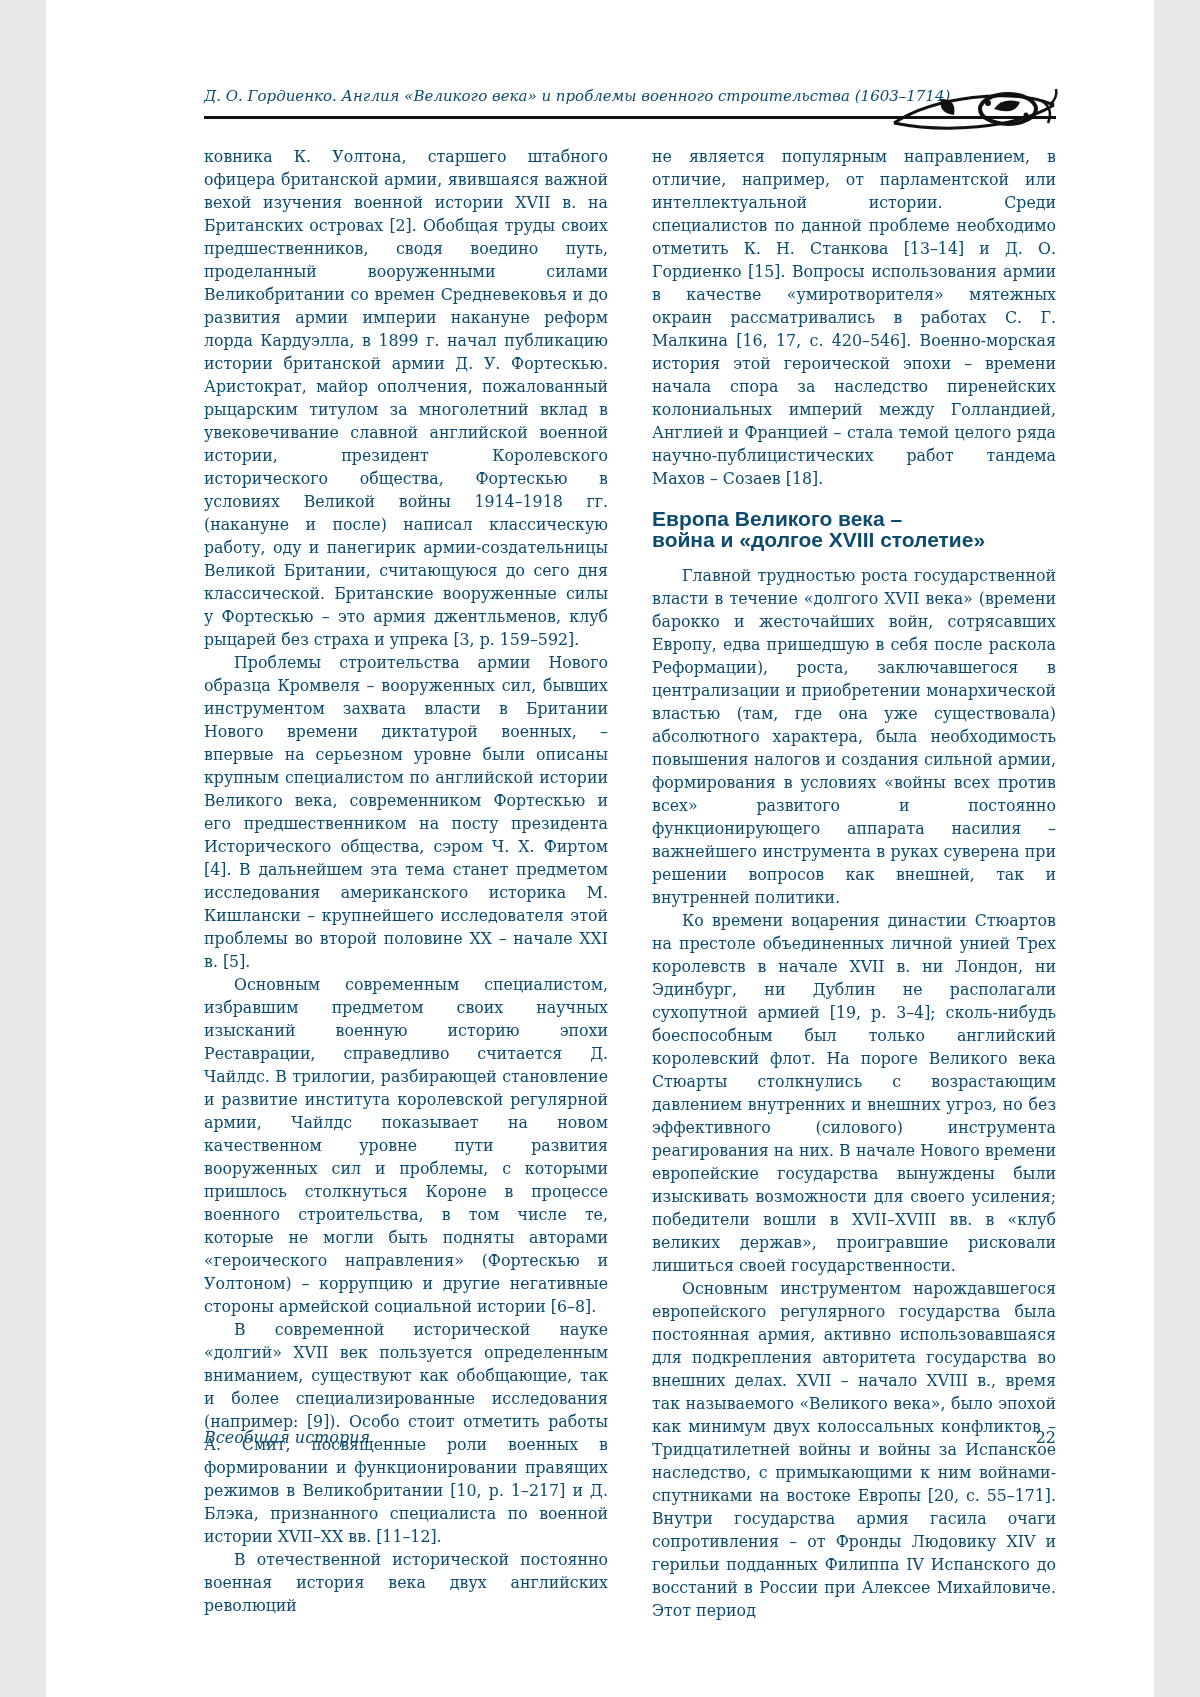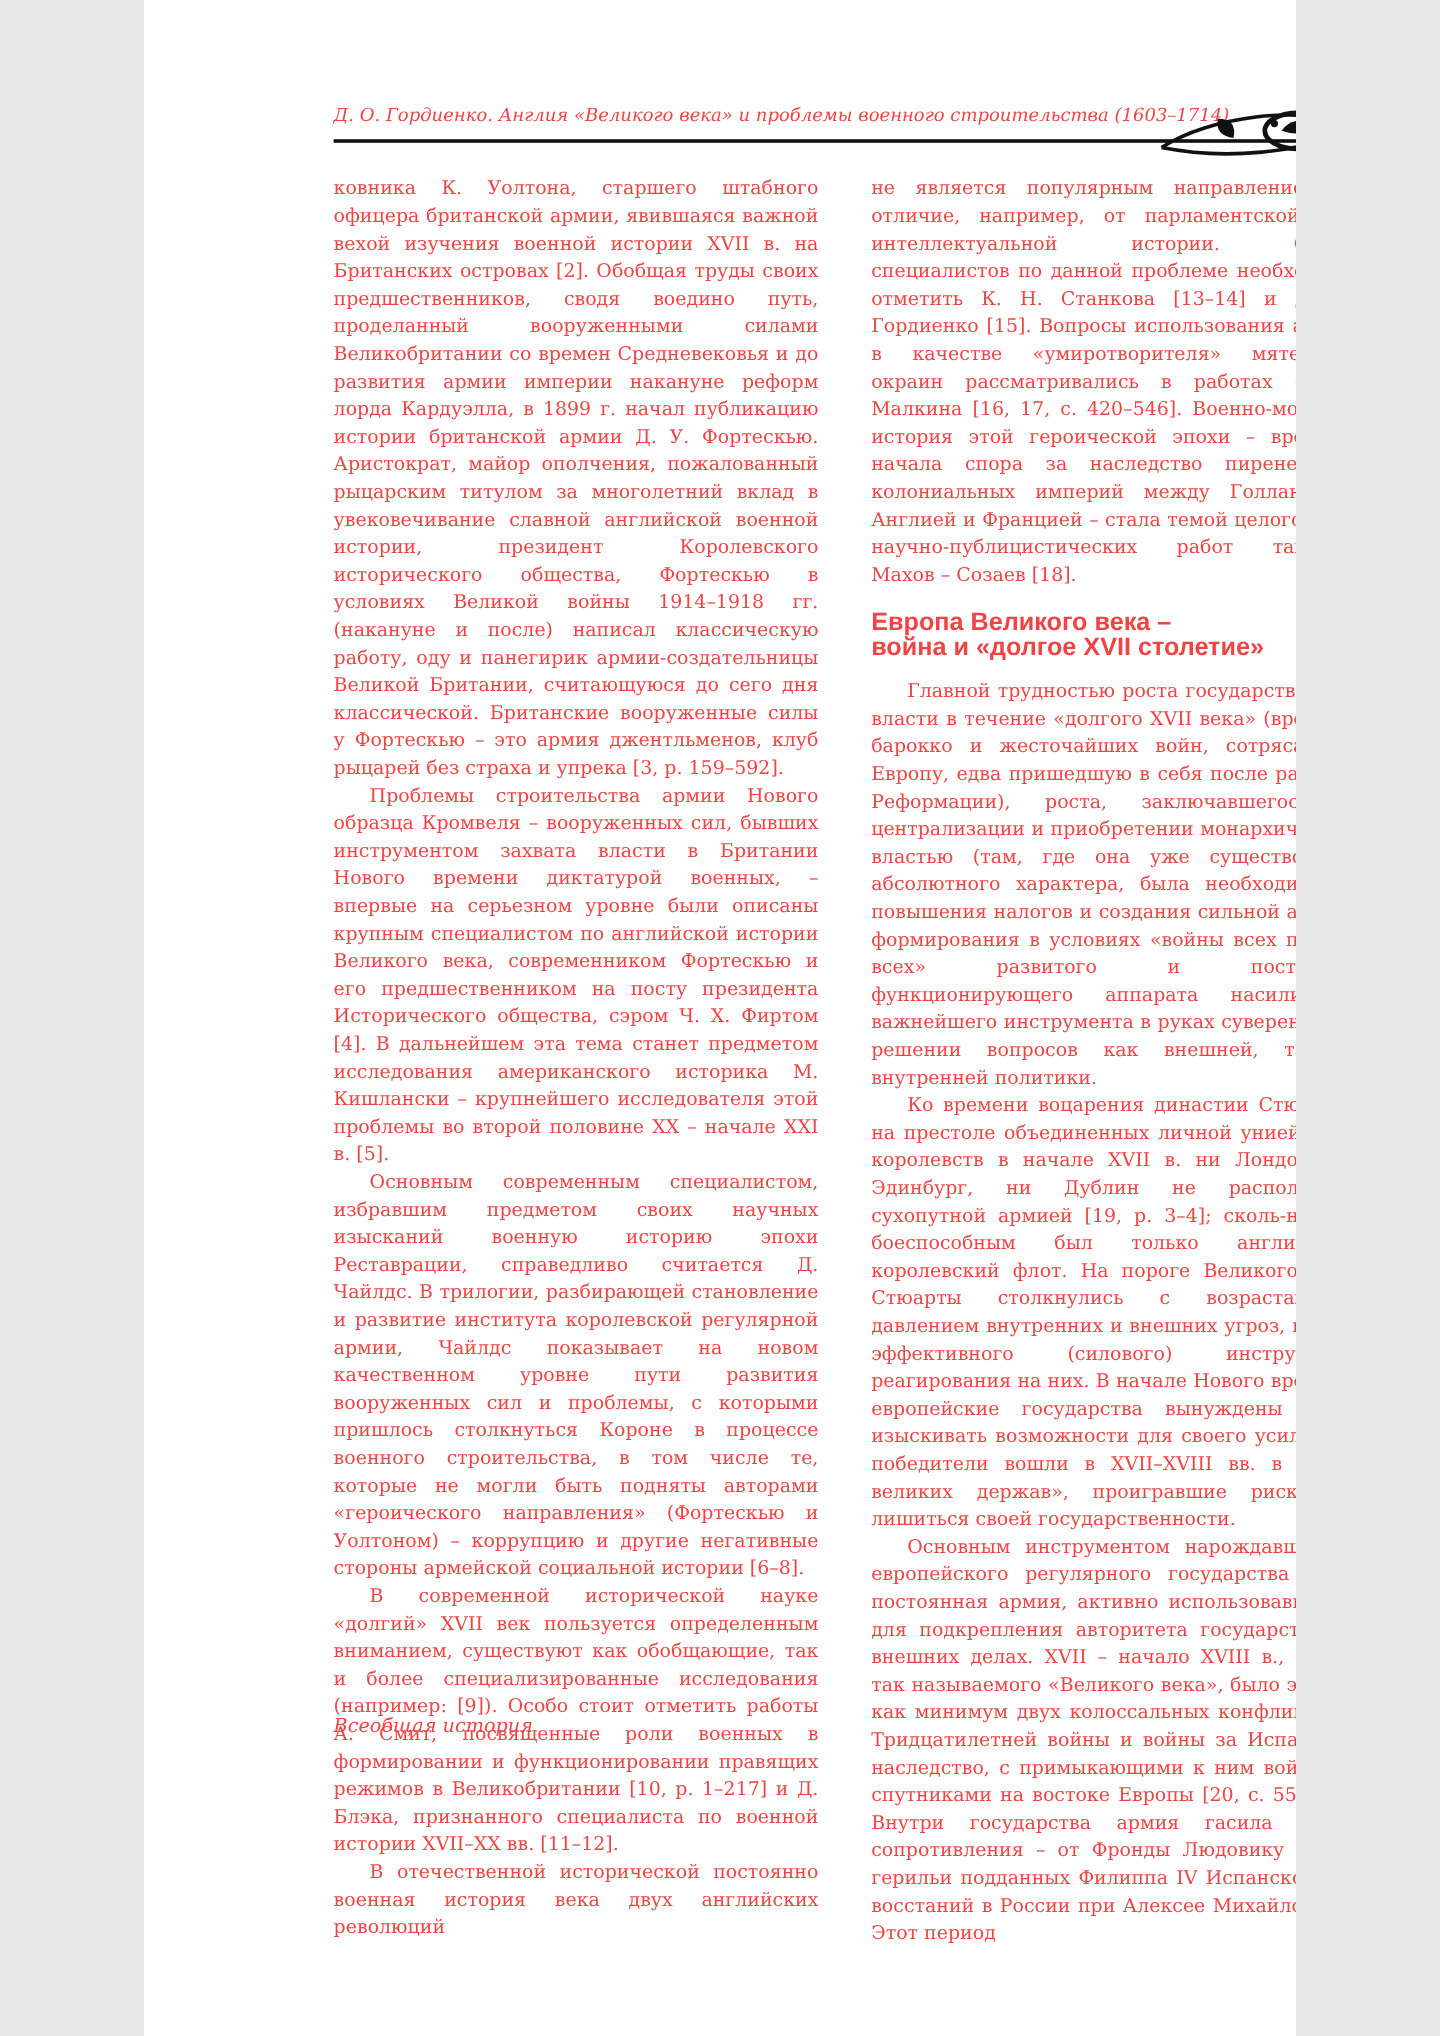--- a/index.html
+++ b/index.html
@@ -1,23 +1,23 @@
 <!DOCTYPE html>
 <html lang="ru"><head>
 <meta charset="utf-8">
 <style>
   html, body { margin: 0; padding: 0; background: #e8e8e8; }
   .page {
     position: relative;
-    width: 960px;
+    width: 1108px;
     height: 1697px;
     background: #ffffff;
     margin: 0 auto;
     font-family: "DejaVu Serif", "Liberation Serif", serif;
-    color: #ef4444;
+    color: #0c4a6e;
     overflow: hidden;
   }
   .content {
     position: absolute;
     left: 158px;
     top: 86px;
     width: 852px;
   }
   .running-head {
     position: relative;
@@ -112,21 +112,21 @@
         <p>Основным современным специалистом, избравшим предметом своих научных изысканий военную историю эпохи Реставрации, справедливо считается Д. Чайлдс. В трилогии, разбирающей становление и развитие института королевской регулярной армии, Чайлдс показывает на новом качественном уровне пути развития вооруженных сил и проблемы, с которыми пришлось столкнуться Короне в процессе военного строительства, в том числе те, которые не могли быть подняты авторами «героического направления» (Фортескью и Уолтоном) – коррупцию и другие негативные стороны армейской социальной истории [6–8].</p>
         <p>В современной исторической науке «долгий» XVII век пользуется определенным вниманием, существуют как обобщающие, так и более специализированные исследования (например: [9]). Особо стоит отметить работы А. Смит, посвященные роли военных в формировании и функционировании правящих режимов в Великобритании [10, p. 1–217] и Д. Блэка, признанного специалиста по военной истории XVII–XX вв. [11–12].</p>
         <p>В отечественной исторической постоянно военная история века двух английских революций</p>
       </div>
 
       <div class="col">
         <p class="noindent">не является популярным направлением, в отличие, например, от парламентской или интеллектуальной истории. Среди специалистов по данной проблеме необходимо отметить К. Н. Станкова [13–14] и Д. О. Гордиенко [15]. Вопросы использования армии в качестве «умиротворителя» мятежных окраин рассматривались в работах С. Г. Малкина [16, 17, с. 420–546]. Военно-морская история этой героической эпохи – времени начала спора за наследство пиренейских колониальных империй между Голландией, Англией и Францией – стала темой целого ряда научно-публицистических работ тандема Махов – Созаев [18].</p>
 
         <h2 class="section-heading">
           <span>Европа Великого века –</span><br>
-          <span>война и «долгое XVII столетие»</span>
+          <span>война и «долгое XVIII столетие»</span>
         </h2>
 
         <p>Главной трудностью роста государственной власти в течение «долгого XVII века» (времени барокко и жесточайших войн, сотрясавших Европу, едва пришедшую в себя после раскола Реформации), роста, заключавшегося в централизации и приобретении монархической властью (там, где она уже существовала) абсолютного характера, была необходимость повышения налогов и создания сильной армии, формирования в условиях «войны всех против всех» развитого и постоянно функционирующего аппарата насилия – важнейшего инструмента в руках суверена при решении вопросов как внешней, так и внутренней политики.</p>
         <p>Ко времени воцарения династии Стюартов на престоле объединенных личной унией Трех королевств в начале XVII в. ни Лондон, ни Эдинбург, ни Дублин не располагали сухопутной армией [19, p. 3–4]; сколь-нибудь боеспособным был только английский королевский флот. На пороге Великого века Стюарты столкнулись с возрастающим давлением внутренних и внешних угроз, но без эффективного (силового) инструмента реагирования на них. В начале Нового времени европейские государства вынуждены были изыскивать возможности для своего усиления; победители вошли в XVII–XVIII вв. в «клуб великих держав», проигравшие рисковали лишиться своей государственности.</p>
         <p>Основным инструментом нарождавшегося европейского регулярного государства была постоянная армия, активно использовавшаяся для подкрепления авторитета государства во внешних делах. XVII – начало XVIII в., время так называемого «Великого века», было эпохой как минимум двух колоссальных конфликтов – Тридцатилетней войны и войны за Испанское наследство, с примыкающими к ним войнами-спутниками на востоке Европы [20, с. 55–171]. Внутри государства армия гасила очаги сопротивления – от Фронды Людовику XIV и герильи подданных Филиппа IV Испанского до восстаний в России при Алексее Михайловиче. Этот период</p>
       </div>
 
     </div>
   </div>
 

